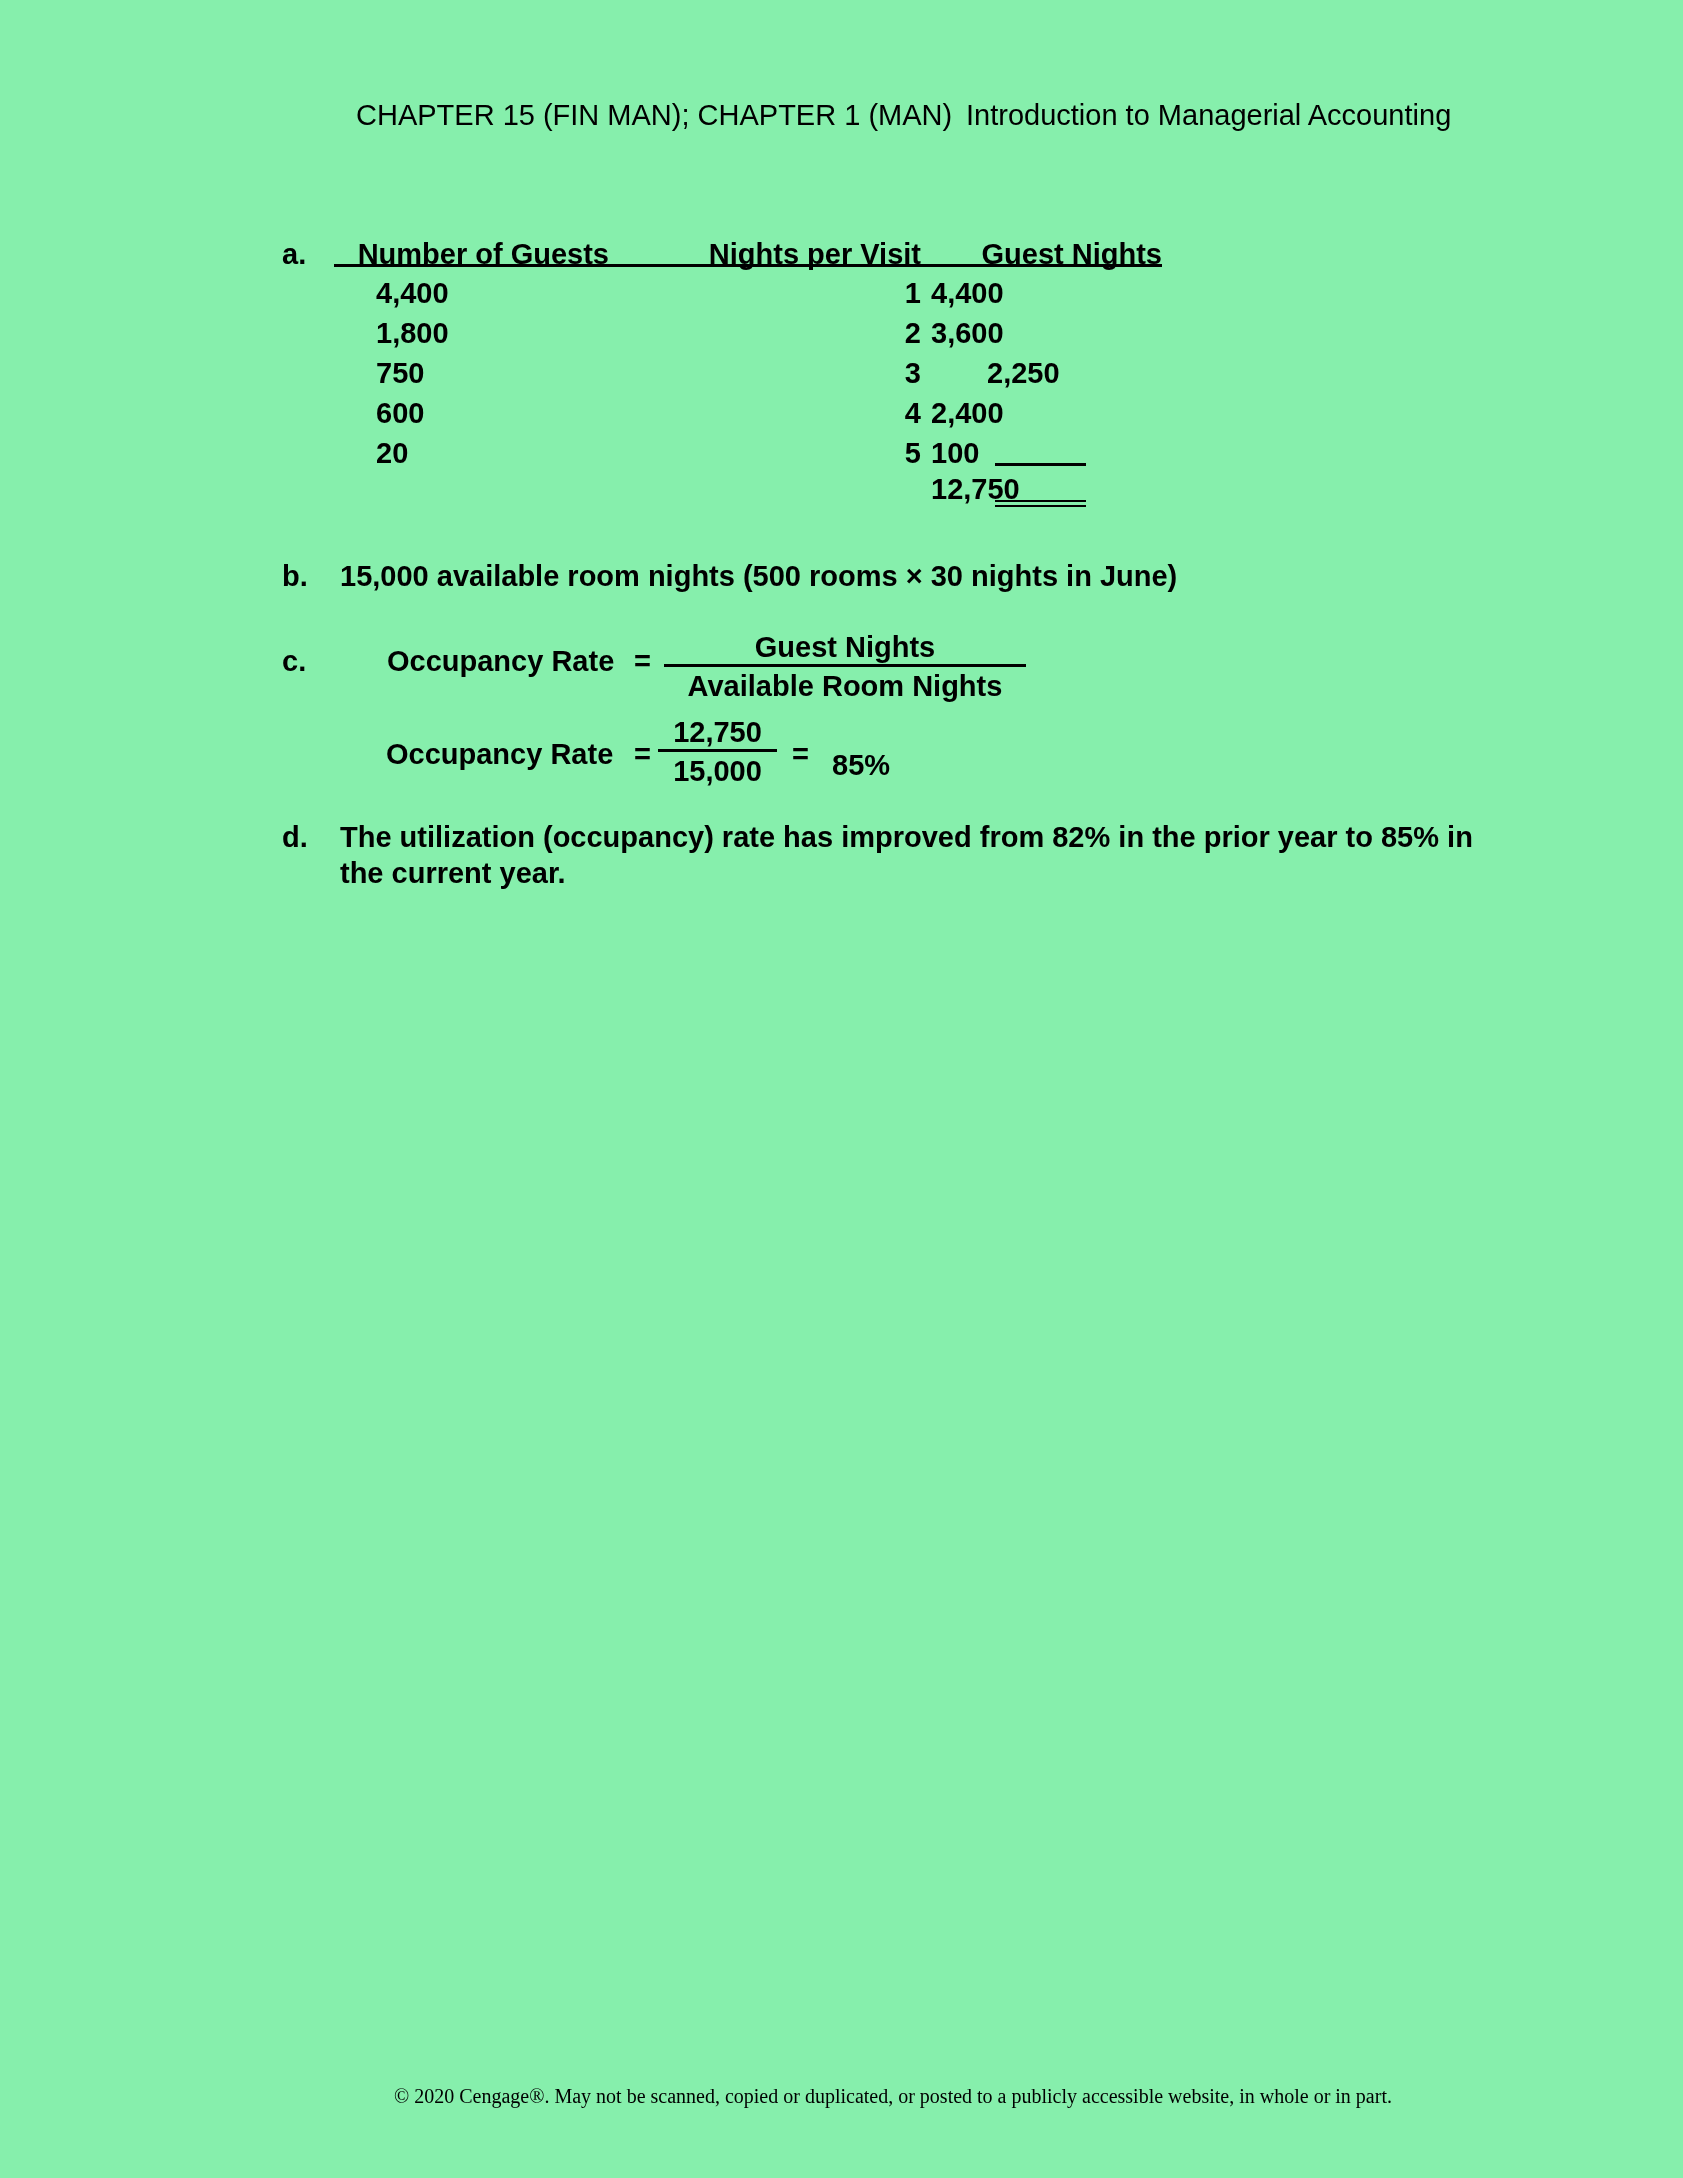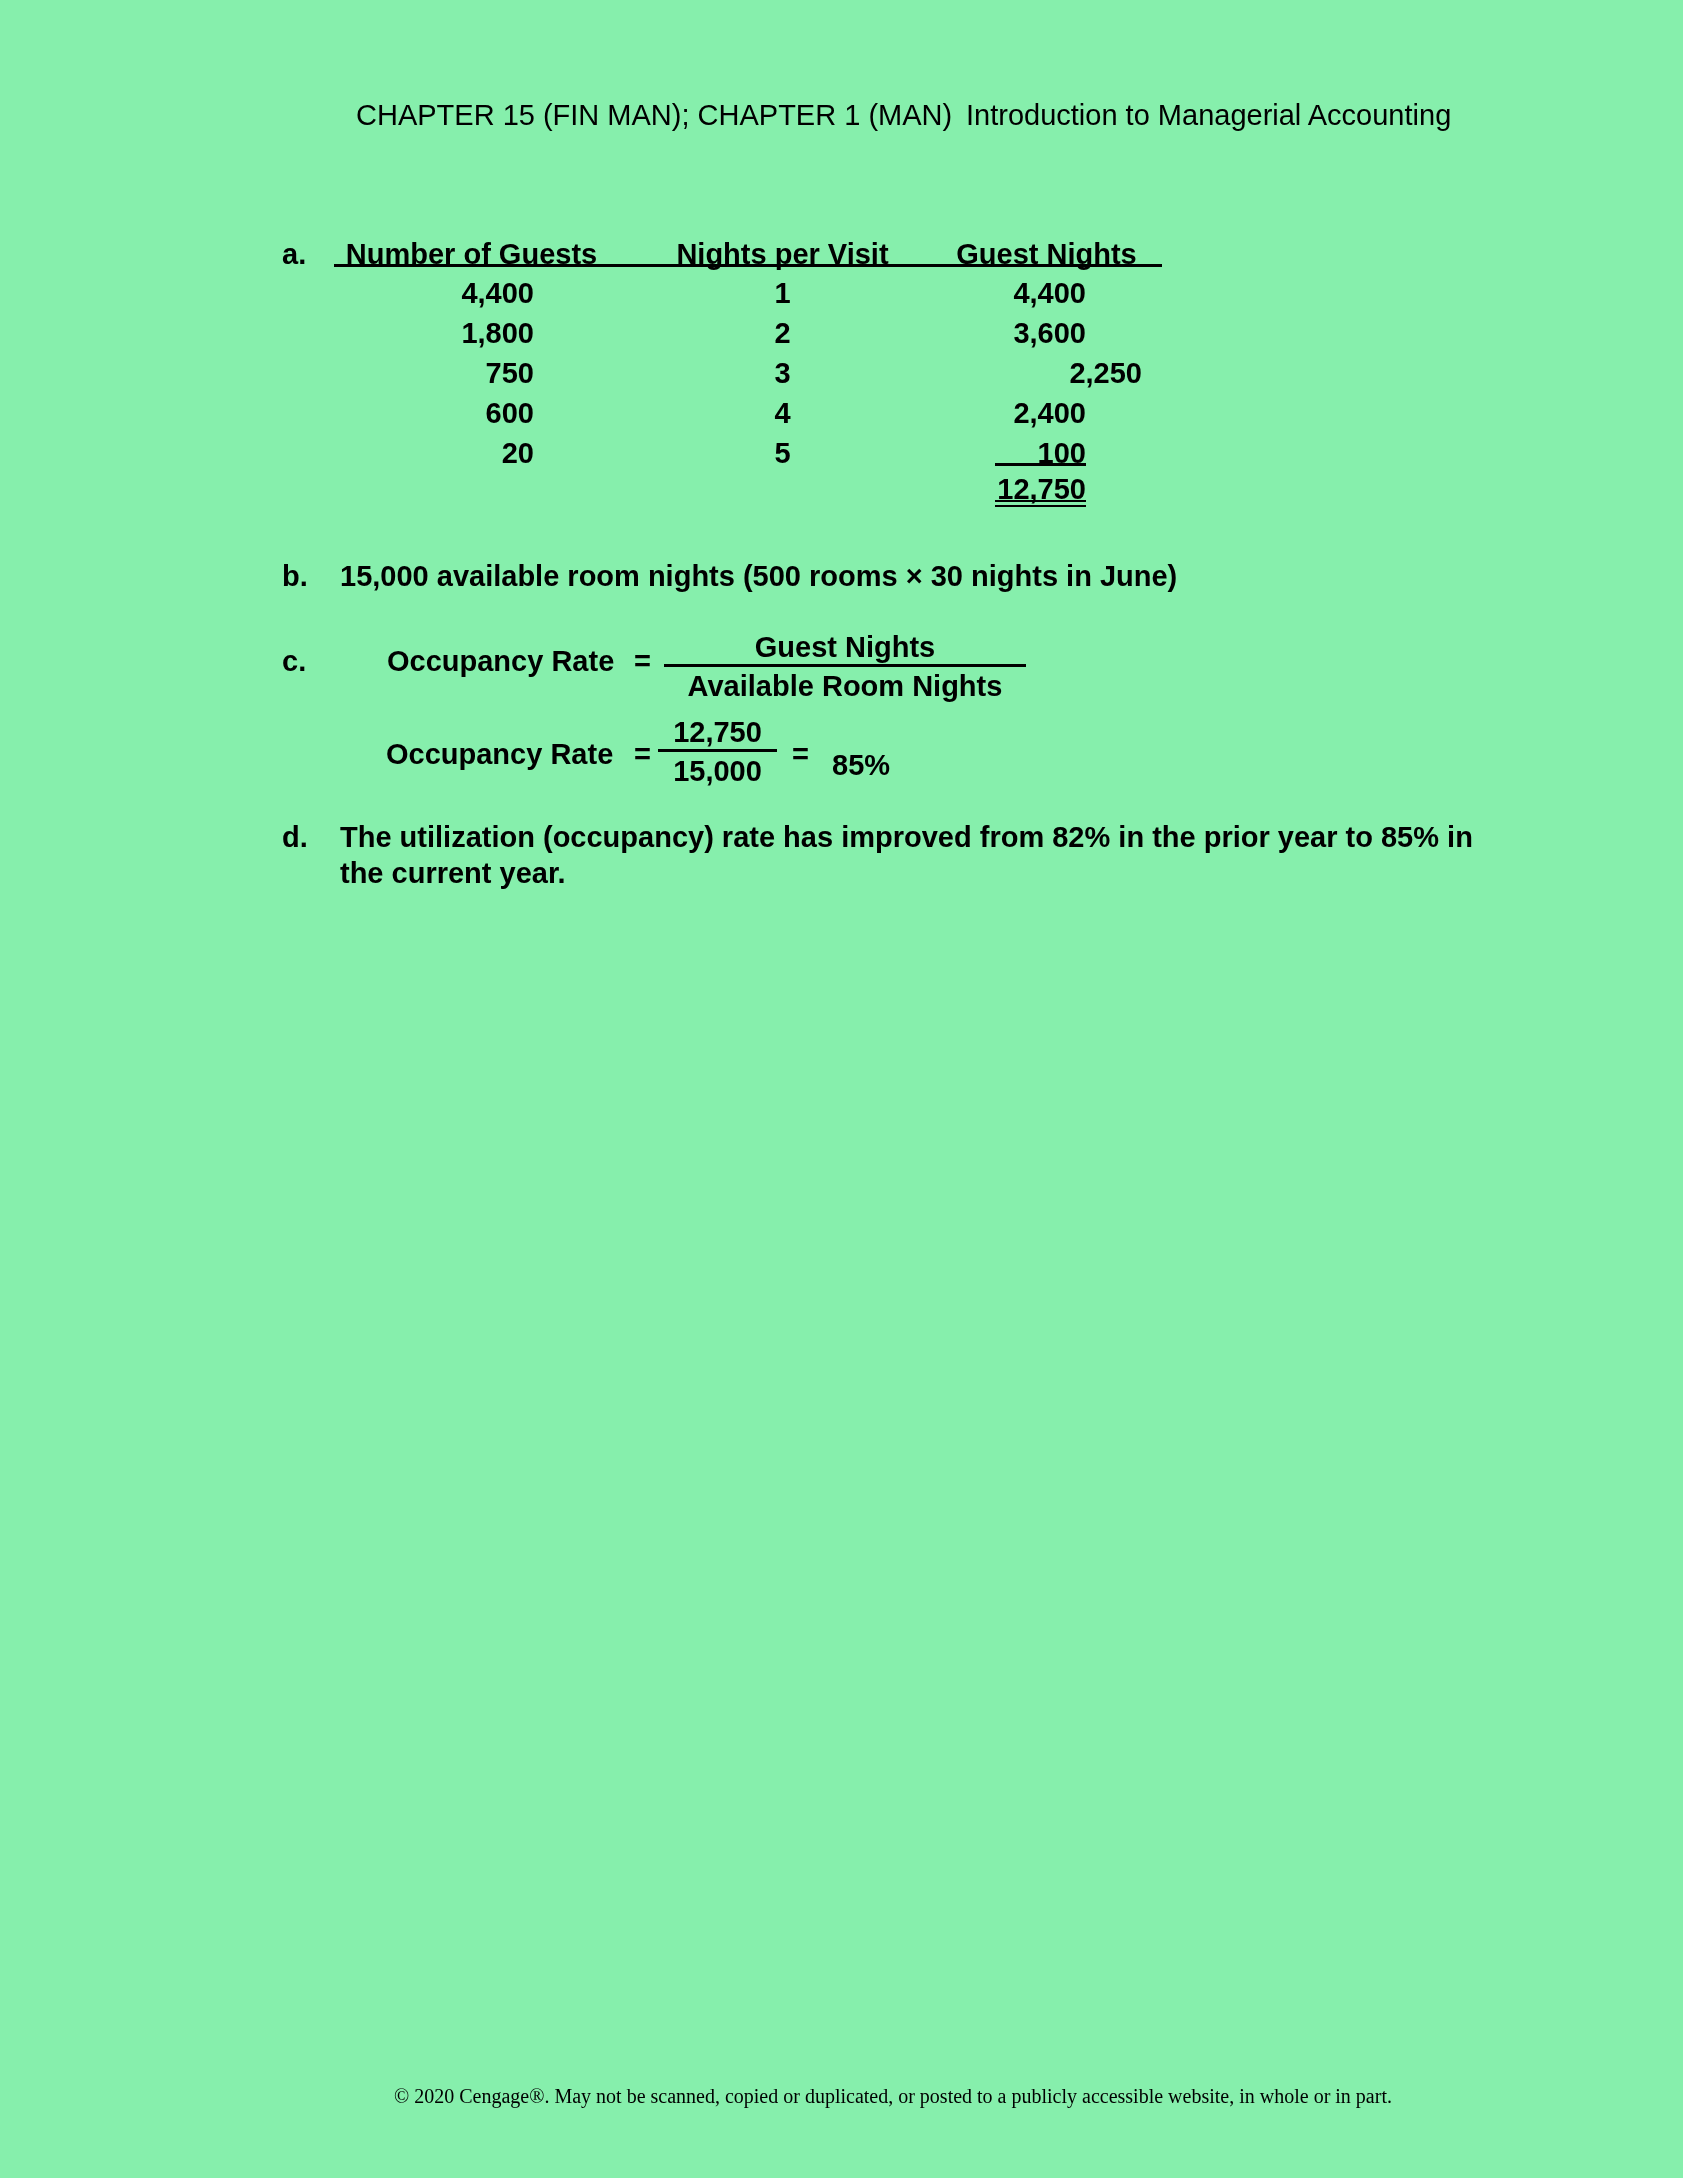--- a/index.html
+++ b/index.html
@@ -10,22 +10,22 @@
     background: #86efac;
     color: #000000;
     font-family: "Liberation Sans", sans-serif;
     font-weight: bold;
     font-size: 29px;
     line-height: 1.15;
     overflow: hidden;
   }
   .abs { position: absolute; white-space: nowrap; }
   .regular { font-weight: normal; }
-  .center { text-align: center; }
-  .right { text-align: right; }
+  .center { text-align: right; }
+  .right { text-align: left; }
   .rule { position: absolute; background: #000; }
   .double-rule {
     position: absolute;
     border-top: 2px solid #000;
     border-bottom: 2px solid #000;
     background: transparent;
   }
   .frac { position: absolute; text-align: center; }
   .frac .num {
     display: block;

